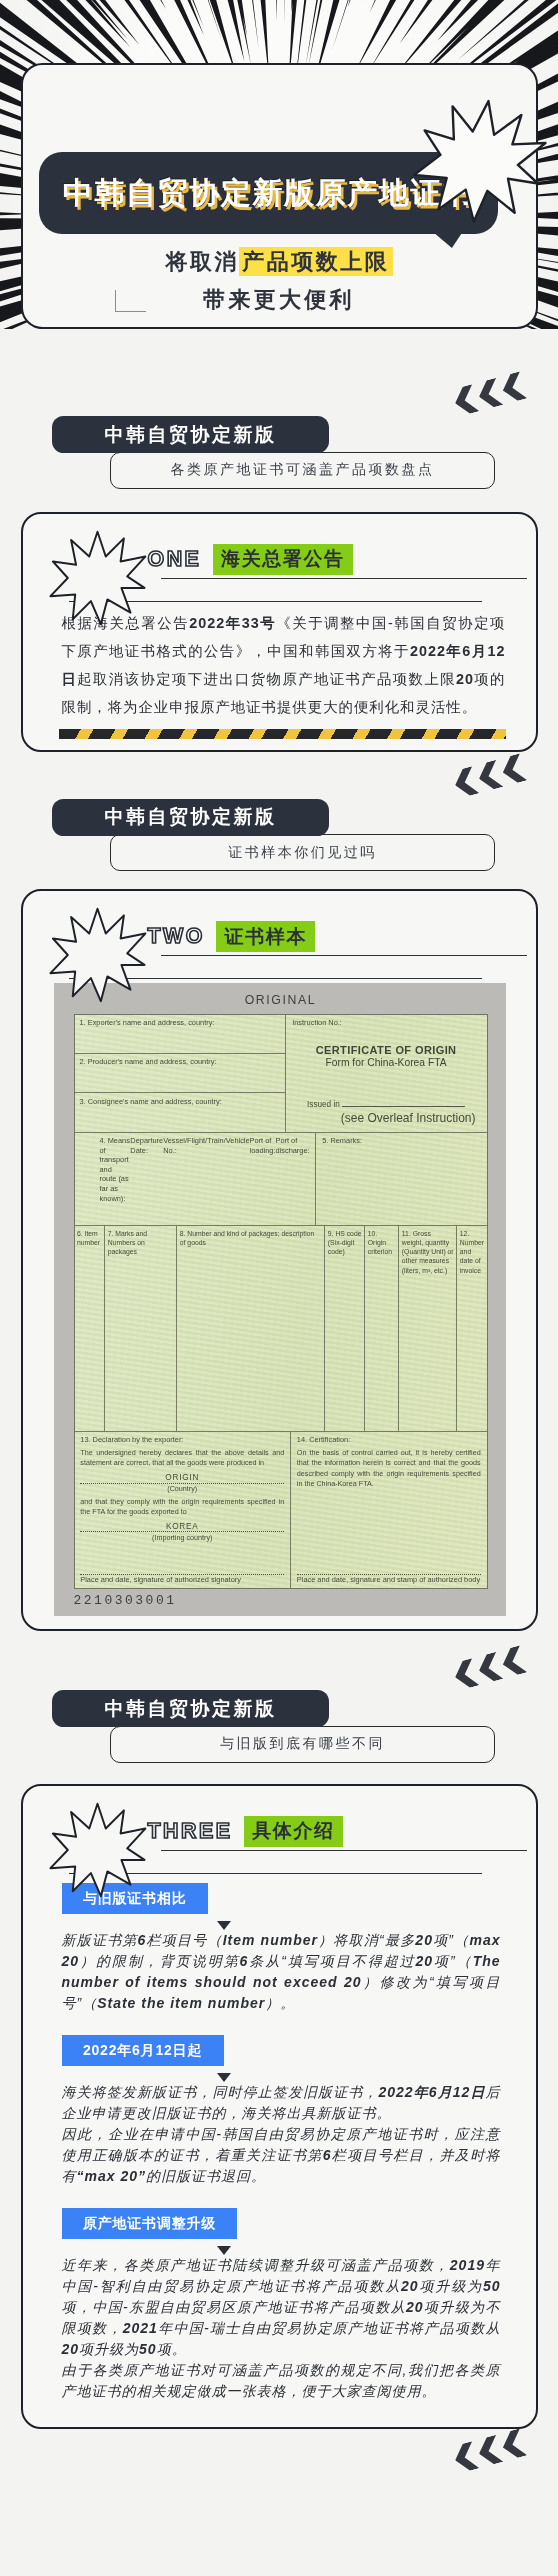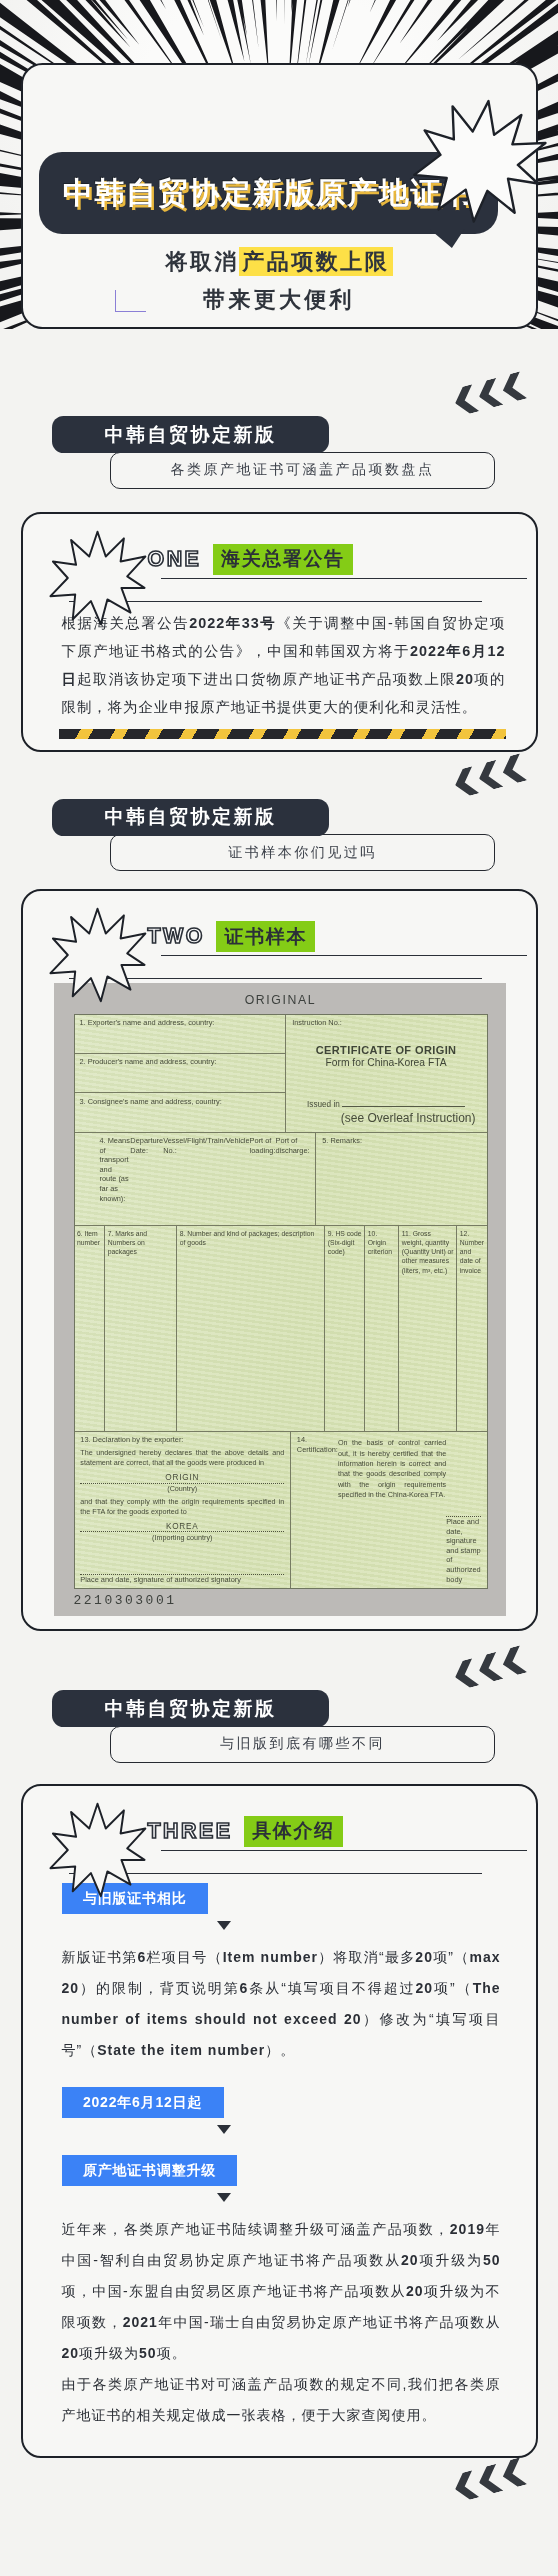--- a/index.html
+++ b/index.html
@@ -77,36 +77,36 @@
   .overleaf{position:absolute;right:11px;bottom:6.6px;font-size:12px;}
   .fr2{height:92px;}
   .fr2L{width:51%;border-right:0.8px solid #777c63;padding:3.3px 5px;display:flex;
     flex-direction:row;justify-content:center;margin-left:20px;}
   .fr2R{flex:1;padding:3.3px 6.6px;}
   .fr3{height:205px;}
   .gc{border-right:0.8px solid #777c63;padding:3.3px 2.5px;font-size:6.8px;line-height:1.35;}
   .gc:last-child{border-right:none;}
   .fr4{height:156px;}
   .fr4L{width:49.5%;border-right:0.8px solid #777c63;padding:3.3px 5.8px;display:flex;flex-direction:column;}
-  .fr4R{flex:1;padding:3.3px 5.8px;display:flex;}
+  .fr4R{flex:1;padding:3.3px 5.8px;display:flex;flex-direction:column;}
   .dtext{font-size:7.2px;line-height:1.45;margin-top:3.3px;text-align:justify;}
   .cnames{text-align:center;font-size:8.2px;letter-spacing:0.8px;margin-top:4.1px;}
   .dots{border-bottom:1.2px dotted #50543f;margin-top:0.8px;}
   .csub{text-align:center;font-size:7.2px;margin-top:0.8px;}
   .sigrow{margin-top:auto;}
   .serial{margin:4.1px 0 1.6px;font-family:"Liberation Mono","DejaVu Sans Mono",monospace;
     font-size:13px;letter-spacing:2.5px;color:#3d413d;}
   
   .tlabel{display:inline-block;margin-left:39px;background:#3b82f6;color:#fff;
     font-size:14px;font-weight:800;letter-spacing:0.8px;padding:6.6px 21.4px;}
   .tlabel.first{margin-top:97px;}
   .tlabel.later{margin-top:21.4px;}
   .tri{width:0;height:0;border-left:7.4px solid transparent;border-right:7.4px solid transparent;
     border-top:9px solid #2b3038;margin:6.6px 0 0 194px;}
-  .tpara{margin:12px 35px 0 39px;font-size:14px;line-height:31px;}
+  .tpara{margin:0 35px 0 39px;font-size:14px;line-height:21px;font-style:italic;}
   .card-three{padding-bottom:25px;}
 </style>
 </head>
 <body>
 
 <div class="page">
 
   <div class="hero-zone">
     <svg class="speedlines" id="burst" viewBox="0 0 679 400">
         <path d="M778.8 260.0L778.8 264.1L546.6 262.0ZM834.1 279.7L833.0 300.3L517.0 272.0ZM803.3 315.5L801.1 332.1L563.9 291.9ZM804.2 339.2L803.8 341.7L570.0 300.9ZM795.1 349.3L794.1 354.5L522.6 298.1ZM833.5 376.9L828.9 395.4L504.5 303.6ZM811.8 384.3L809.4 393.2L606.1 333.7ZM772.4 385.1L766.4 404.6L512.1 315.2ZM810.4 435.2L807.9 441.7L618.3 366.7ZM757.3 425.3L750.1 442.7L540.7 345.4ZM751.5 442.2L749.2 447.4L566.6 362.9ZM790.6 486.5L784.6 498.2L553.5 371.9ZM757.0 510.7L754.3 515.2L562.0 396.1ZM724.9 495.2L722.6 499.0L562.0 398.0ZM742.3 545.4L734.3 556.5L572.3 430.5ZM701.9 543.8L696.4 550.8L504.9 393.0ZM676.8 535.4L672.8 540.1L567.4 449.3ZM719.8 577.7L707.5 591.9L459.0 364.8ZM649.5 563.2L640.5 572.2L521.9 444.3ZM674.6 603.1L668.8 608.7L453.0 379.2ZM662.7 623.3L646.8 636.9L513.4 464.8ZM656.7 656.7L647.4 664.0L436.0 384.5ZM603.4 619.4L585.6 631.9L433.7 395.8ZM611.1 680.6L605.9 683.9L427.9 399.6ZM586.1 651.3L568.3 662.0L438.6 426.0ZM589.1 699.4L585.3 701.5L486.8 522.4ZM563.9 703.5L543.0 713.5L447.8 487.6ZM531.4 665.4L528.7 666.7L458.8 514.5ZM504.5 664.6L493.2 669.0L394.8 401.7ZM519.5 730.2L497.6 738.0L419.1 483.6ZM478.0 691.4L467.6 694.6L410.7 491.6ZM467.7 743.7L465.2 744.4L409.8 528.1ZM448.8 712.9L435.9 715.8L395.8 508.4ZM423.9 718.6L416.7 719.9L387.9 534.8ZM407.6 703.3L385.5 706.1L361.1 427.4ZM381.4 701.1L371.7 701.9L355.2 445.4ZM357.3 748.2L336.6 748.5L342.3 425.6ZM353.9 720.3L338.6 720.5L343.4 511.7ZM339.8 724.3L318.1 723.8L336.1 426.6ZM303.4 747.3L298.8 746.9L325.9 438.1ZM286.7 761.3L271.3 759.4L311.2 496.9ZM258.2 729.3L239.0 725.6L293.6 498.2ZM246.1 700.5L226.8 695.9L279.7 516.2ZM215.6 749.8L195.3 744.2L288.4 447.8ZM205.1 729.5L188.2 724.3L256.9 531.6ZM193.3 714.1L186.2 711.7L272.7 463.8ZM187.2 673.2L172.9 667.6L251.4 488.2ZM155.7 685.8L153.3 684.7L254.4 457.4ZM140.9 662.0L128.0 655.3L257.6 420.9ZM96.7 706.4L90.4 702.9L239.1 443.3ZM108.9 679.4L91.6 669.3L217.2 473.2ZM97.3 641.5L85.5 633.7L190.8 487.4ZM48.6 660.6L45.9 658.7L223.9 419.8ZM32.1 664.5L24.8 658.9L227.2 406.8ZM51.9 609.0L49.5 607.0L200.4 429.0ZM53.0 588.5L44.7 581.0L237.5 375.6ZM30.3 570.9L26.7 567.3L142.9 456.3ZM1.1 591.8L-10.9 579.1L131.8 457.3ZM-17.1 579.3L-26.1 568.8L158.2 418.9ZM-60.8 567.4L-71.4 552.9L125.3 419.6ZM-58.5 558.0L-67.9 545.0L203.0 360.4ZM-64.9 520.2L-73.9 505.6L205.8 344.3ZM-47.4 491.0L-52.4 482.4L147.2 373.1ZM-64.5 480.8L-73.8 462.6L178.7 344.6ZM-77.1 463.4L-79.4 458.7L134.6 359.8ZM-113.8 458.2L-118.4 447.3L79.0 371.2ZM-63.6 417.5L-70.4 398.7L191.8 315.2ZM-128.1 434.0L-135.7 411.9L99.4 344.1ZM-101.3 399.7L-105.4 385.8L147.3 318.8ZM-140.5 394.4L-145.6 374.6L193.5 299.1ZM-140.8 359.7L-144.9 336.5L79.5 308.4ZM-120.8 330.2L-122.8 314.8L175.7 283.5ZM-144.5 328.4L-145.9 316.9L121.7 289.3ZM-116.8 288.6L-117.6 269.9L149.9 269.2ZM-91.2 279.0L-91.5 265.1L157.6 266.2ZM-159.4 268.0L-159.3 250.1L41.8 260.2ZM-134.4 227.5L-133.8 220.6L63.5 239.8ZM-91.2 218.1L-89.8 206.2L125.3 237.1ZM-150.1 207.3L-146.9 183.5L110.6 230.7ZM-109.0 183.8L-108.0 178.3L182.0 233.5ZM-88.3 163.9L-87.6 160.9L131.4 213.4ZM-135.8 123.2L-131.1 107.8L122.4 194.7ZM-148.5 123.3L-141.9 101.7L141.2 200.7ZM-90.5 105.2L-87.7 97.6L181.2 202.6ZM-107.9 81.5L-99.1 61.0L71.5 146.5ZM-75.5 66.2L-67.6 50.1L112.1 149.1ZM-113.2 36.3L-103.4 17.5L108.7 140.7ZM-85.6 24.4L-79.6 13.9L100.3 124.3ZM-49.8 26.6L-45.1 19.0L88.0 106.4ZM-22.0 21.2L-19.6 17.6L122.5 115.8ZM-40.0 -6.7L-29.9 -20.4L183.6 147.0ZM-2.5 -29.2L4.5 -37.2L180.0 122.7ZM9.6 -35.7L23.3 -50.2L196.6 126.8ZM-1.7 -80.9L10.1 -92.2L205.0 121.9ZM39.8 -67.8L48.7 -75.6L158.5 57.2ZM20.0 -101.1L28.2 -108.1L155.8 48.3ZM25.8 -107.3L38.7 -117.9L169.5 54.4ZM57.7 -127.6L66.0 -133.5L228.2 104.1ZM95.9 -110.9L102.7 -115.2L204.7 51.2ZM100.8 -102.7L117.2 -113.0L257.9 130.5ZM108.0 -143.2L121.7 -150.8L202.0 11.2ZM131.7 -160.0L145.0 -166.3L275.6 126.3ZM136.1 -199.8L153.3 -207.0L248.2 43.3ZM148.6 -202.8L156.9 -206.1L248.0 32.9ZM185.7 -199.2L189.1 -200.4L270.6 51.9ZM192.0 -181.1L212.9 -187.6L288.9 96.3ZM226.7 -184.4L249.0 -189.5L297.4 74.6ZM242.6 -219.9L254.4 -222.1L305.3 78.7ZM250.4 -186.9L267.0 -189.9L300.6 43.9ZM274.6 -239.7L280.5 -240.4L314.8 59.8ZM291.0 -245.5L311.3 -247.1L327.4 97.2ZM329.0 -230.5L337.5 -230.6L336.8 25.7ZM350.5 -232.2L353.5 -232.2L345.6 30.0ZM356.7 -188.9L376.2 -187.8L354.5 15.5ZM366.9 -238.7L384.1 -237.5L351.1 105.6ZM396.6 -242.5L404.3 -241.6L358.3 109.8ZM424.4 -239.7L431.1 -238.5L371.8 80.4ZM430.9 -228.2L439.6 -226.5L375.1 81.5ZM447.1 -181.7L466.1 -176.7L381.6 104.6ZM469.4 -148.5L472.4 -147.6L403.9 61.7ZM476.2 -185.9L495.3 -179.6L423.1 8.5ZM493.7 -159.0L501.9 -155.9L442.1 -9.4ZM525.1 -168.4L535.8 -163.6L449.6 15.7ZM558.1 -163.4L566.3 -159.1L478.1 -1.1ZM563.7 -183.4L581.1 -174.2L432.5 86.6ZM588.2 -150.3L597.5 -144.6L449.3 85.0ZM596.0 -109.8L602.2 -105.4L499.8 34.1ZM607.6 -134.2L620.3 -125.4L486.1 53.1ZM649.3 -123.6L660.9 -114.0L479.6 93.2ZM626.4 -65.3L637.0 -55.7L532.0 49.7ZM692.6 -105.2L703.0 -95.0L505.8 94.2ZM694.5 -95.6L704.8 -85.0L489.2 115.8ZM689.3 -46.3L693.0 -42.1L556.9 72.9ZM686.7 -18.8L692.4 -11.7L530.9 110.6ZM719.4 -27.2L726.0 -18.3L477.2 159.9ZM718.3 10.4L721.4 15.2L500.9 156.5ZM725.4 6.8L735.9 23.4L563.5 120.8ZM718.9 25.6L726.5 38.2L497.0 167.6ZM790.5 30.1L796.2 41.4L573.1 145.7ZM733.0 66.4L736.0 72.5L553.7 157.7ZM801.3 69.7L810.3 93.1L547.6 181.5ZM789.2 87.2L790.5 90.6L493.8 202.8ZM794.9 110.3L799.4 124.5L567.9 189.9ZM757.6 129.0L761.5 141.8L507.7 211.4ZM821.7 133.7L824.3 144.1L608.0 193.7ZM759.6 165.9L762.7 180.6L609.2 205.3ZM769.8 199.0L770.9 206.8L552.6 232.8ZM834.6 196.3L835.7 205.5L507.7 241.3ZM822.4 220.5L823.0 228.7L574.2 243.9ZM824.1 249.9L824.1 273.8L593.8 261.9Z" fill="#17181c"></path>
@@ -270,20 +270,21 @@
     </div>
     <div class="hline1"></div>
     <div class="hline2"></div>
 
     <div class="tlabel first">与旧版证书相比</div>
     <div class="tri"></div>
     <p class="para tpara"><span>新版证书第</span><span class="bseg">6</span><span>栏项目号（</span><span class="bseg">Item number</span><span>）将取消“最多</span><span class="bseg">20</span><span>项”（</span><span class="bseg">max 20</span><span>）的限制，背页说明第</span><span class="bseg">6</span><span>条从“填写项目不得超过</span><span class="bseg">20</span><span>项”（</span><span class="bseg">The number of items should not exceed 20</span><span>）修改为“填写项目号”（</span><span class="bseg">State the item number</span><span>）。</span></p>
 
     <div class="tlabel later">2022年6月12日起</div>
     <div class="tri"></div>
+    <p class="para tpara"><span>海关将签发新版证书，同时停止签发旧版证书，</span><span class="bseg">2022年6月12日</span><span>后企业申请更改旧版证书的，海关将出具新版证书。</span><br><span>因此，企业在申请中国-韩国自由贸易协定原产地证书时，应注意使用正确版本的证书，着重关注证书第</span><span class="bseg">6</span><span>栏项目号栏目，并及时将有</span><span class="bseg">“max 20”</span><span>的旧版证书退回。</span></p>
 
     <div class="tlabel later">原产地证书调整升级</div>
     <div class="tri"></div>
     <p class="para tpara"><span>近年来，各类原产地证书陆续调整升级可涵盖产品项数，</span><span class="bseg">2019</span><span>年中国-智利自由贸易协定原产地证书将产品项数从</span><span class="bseg">20</span><span>项升级为</span><span class="bseg">50</span><span>项，中国-东盟自由贸易区原产地证书将产品项数从</span><span class="bseg">20</span><span>项升级为不限项数，</span><span class="bseg">2021</span><span>年中国-瑞士自由贸易协定原产地证书将产品项数从</span><span class="bseg">20</span><span>项升级为</span><span class="bseg">50</span><span>项。</span><br><span>由于各类原产地证书对可涵盖产品项数的规定不同,我们把各类原产地证书的相关规定做成一张表格，便于大家查阅使用。</span></p>
   </div>
 
   <div style="margin-top:3.3px;">
     <div class="chev-row">
         <div class="chev-group">
           <span class="chev"></span>

